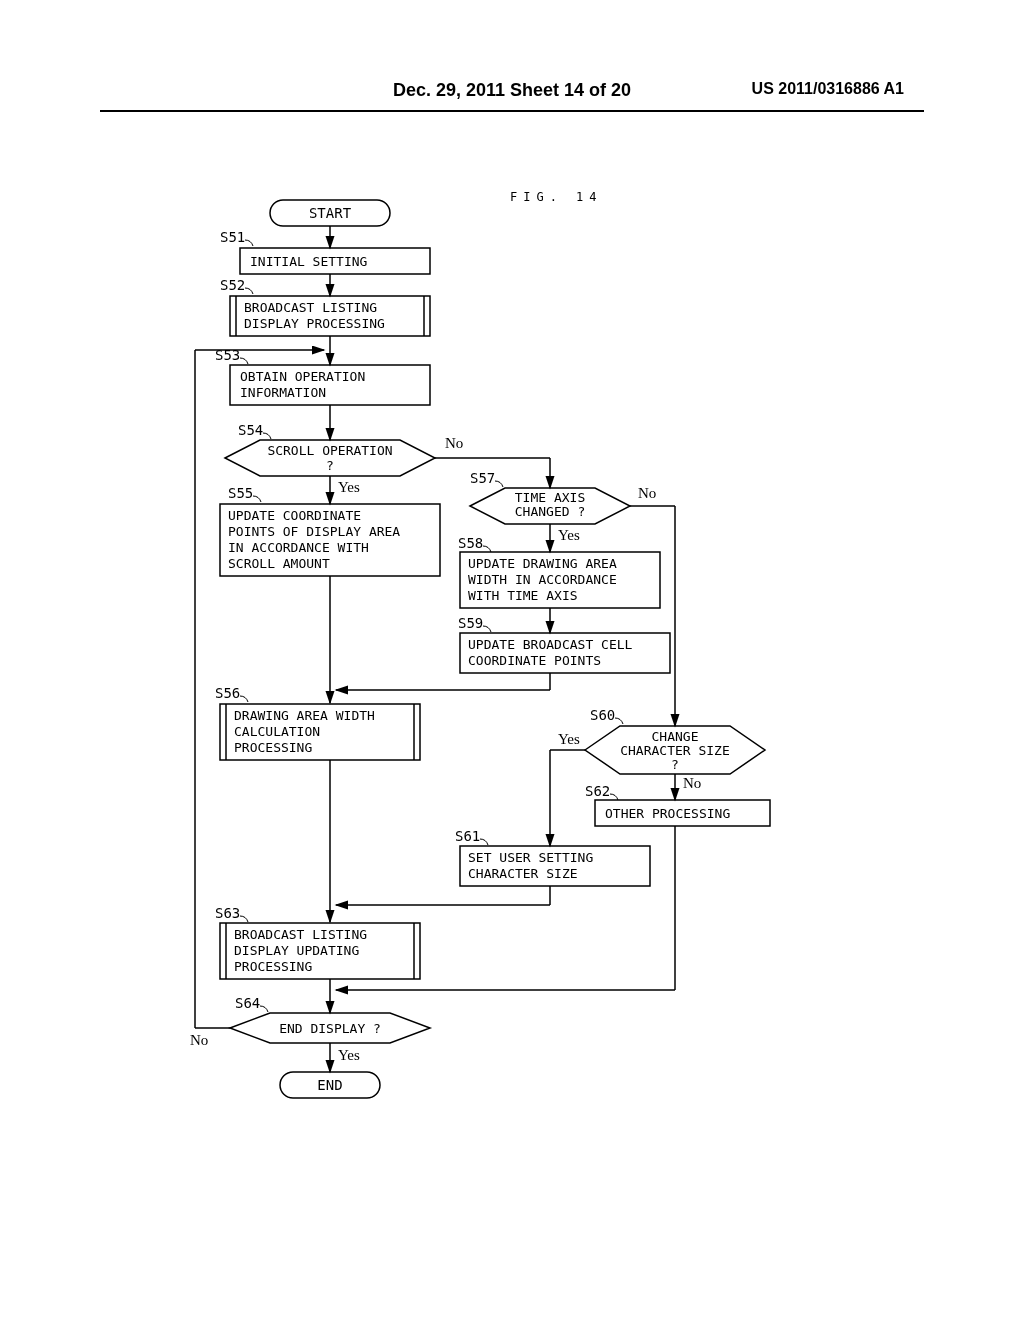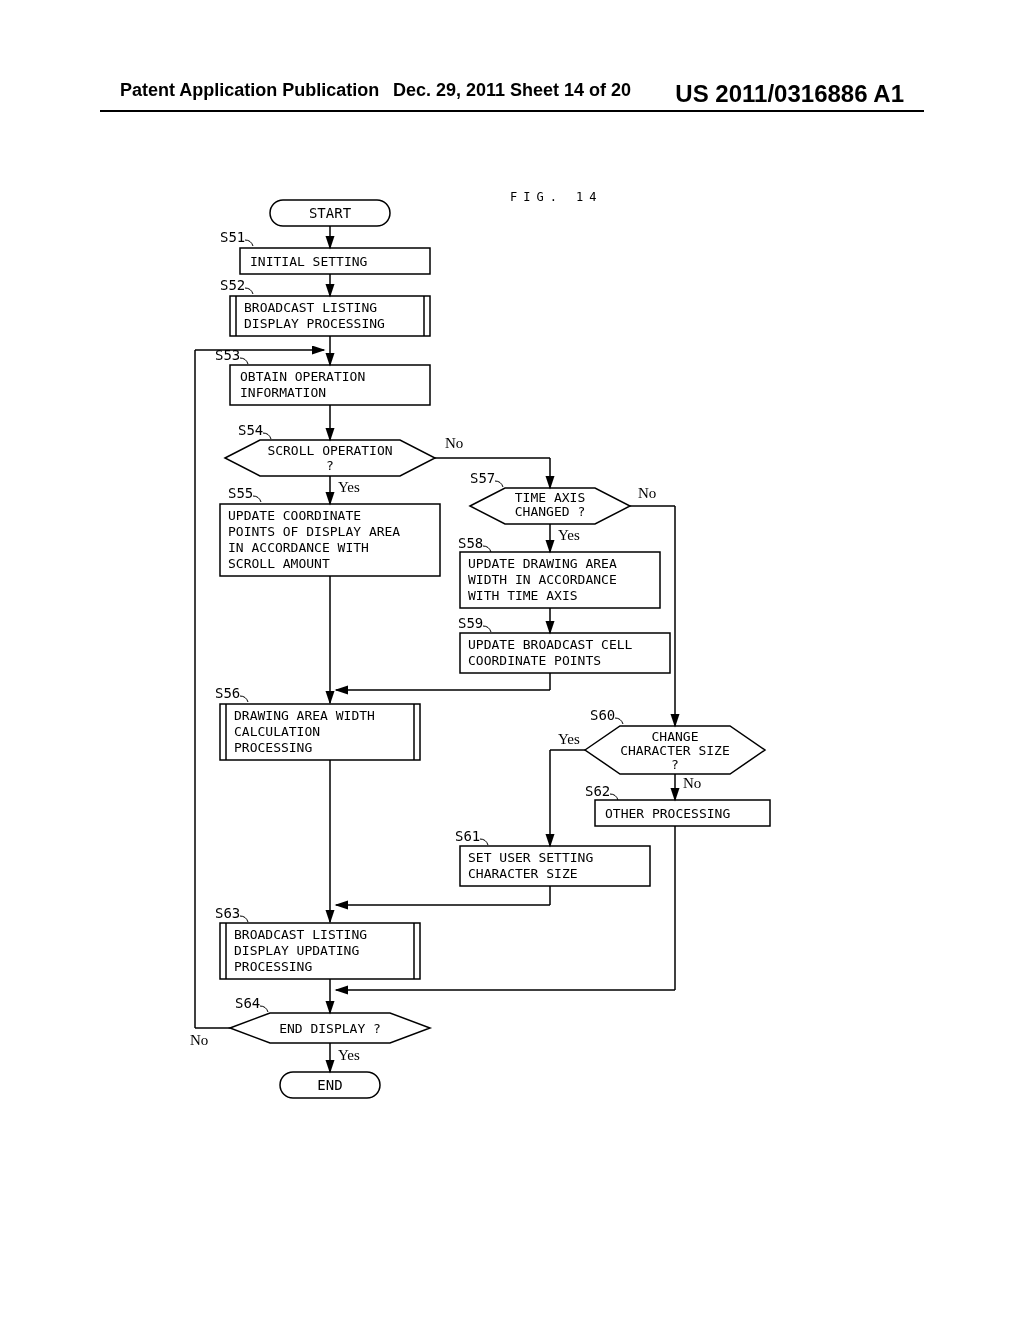--- a/index.html
+++ b/index.html
@@ -30,21 +30,21 @@
     left: 0;
     width: 1024px;
     text-align: center;
     font-size: 18px;
     font-weight: bold;
   }
   .header-right {
     position: absolute;
     top: 80px;
     right: 120px;
-    font-size: 24px;
+    font-size: 16px;
     font-weight: bold;
   }
   .header-line {
     position: absolute;
     top: 110px;
     left: 100px;
     right: 100px;
     border-top: 2px solid #000;
   }
   .fig-label {
@@ -59,21 +59,20 @@
     position: absolute;
     top: 190px;
     left: 180px;
   }
 </style>
 </head>
 <body>
 
 <div class="page">
   <div class="header-line"></div>
-  <div class="header">Patent Application Publication</div>
   <div class="header-center">Dec. 29, 2011  Sheet 14 of 20</div>
   <div class="header-right">US 2011/0316886 A1</div>
   <div class="fig-label">FIG. 14</div>
 
   <svg width="620" height="970">
     <defs>
       <marker id="arrow" markerWidth="10" markerHeight="10" refX="8" refY="3" orient="auto">
         <path d="M0,0 L0,6 L9,3 z" fill="#000"></path>
       </marker>
     </defs>

